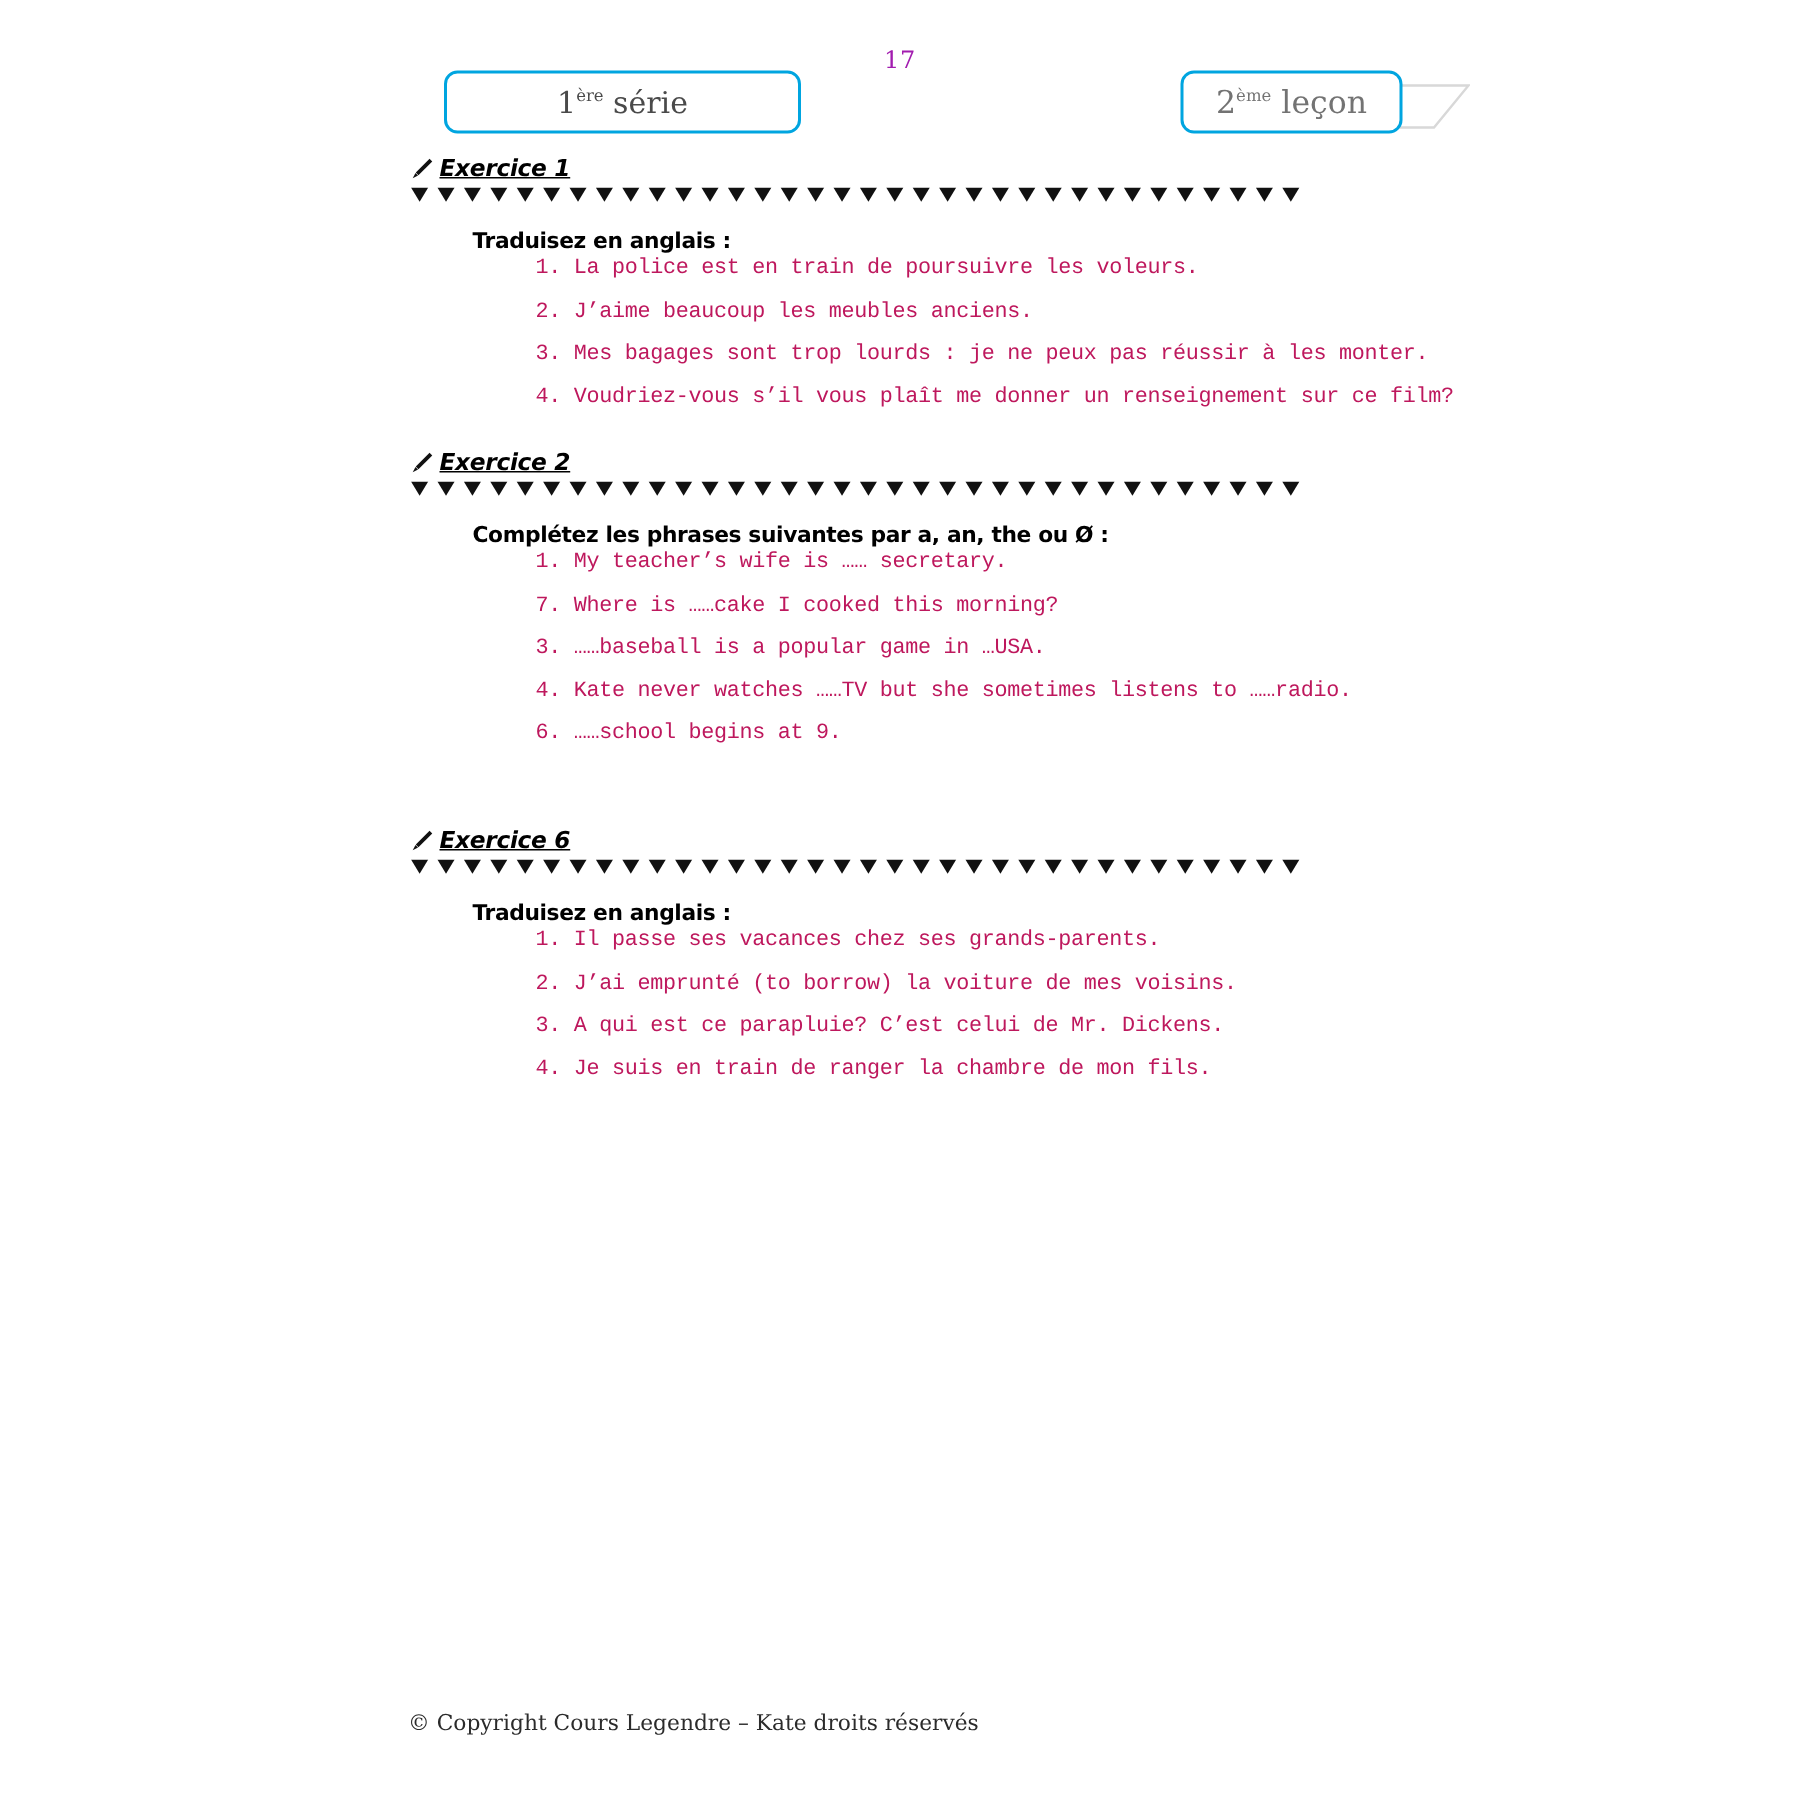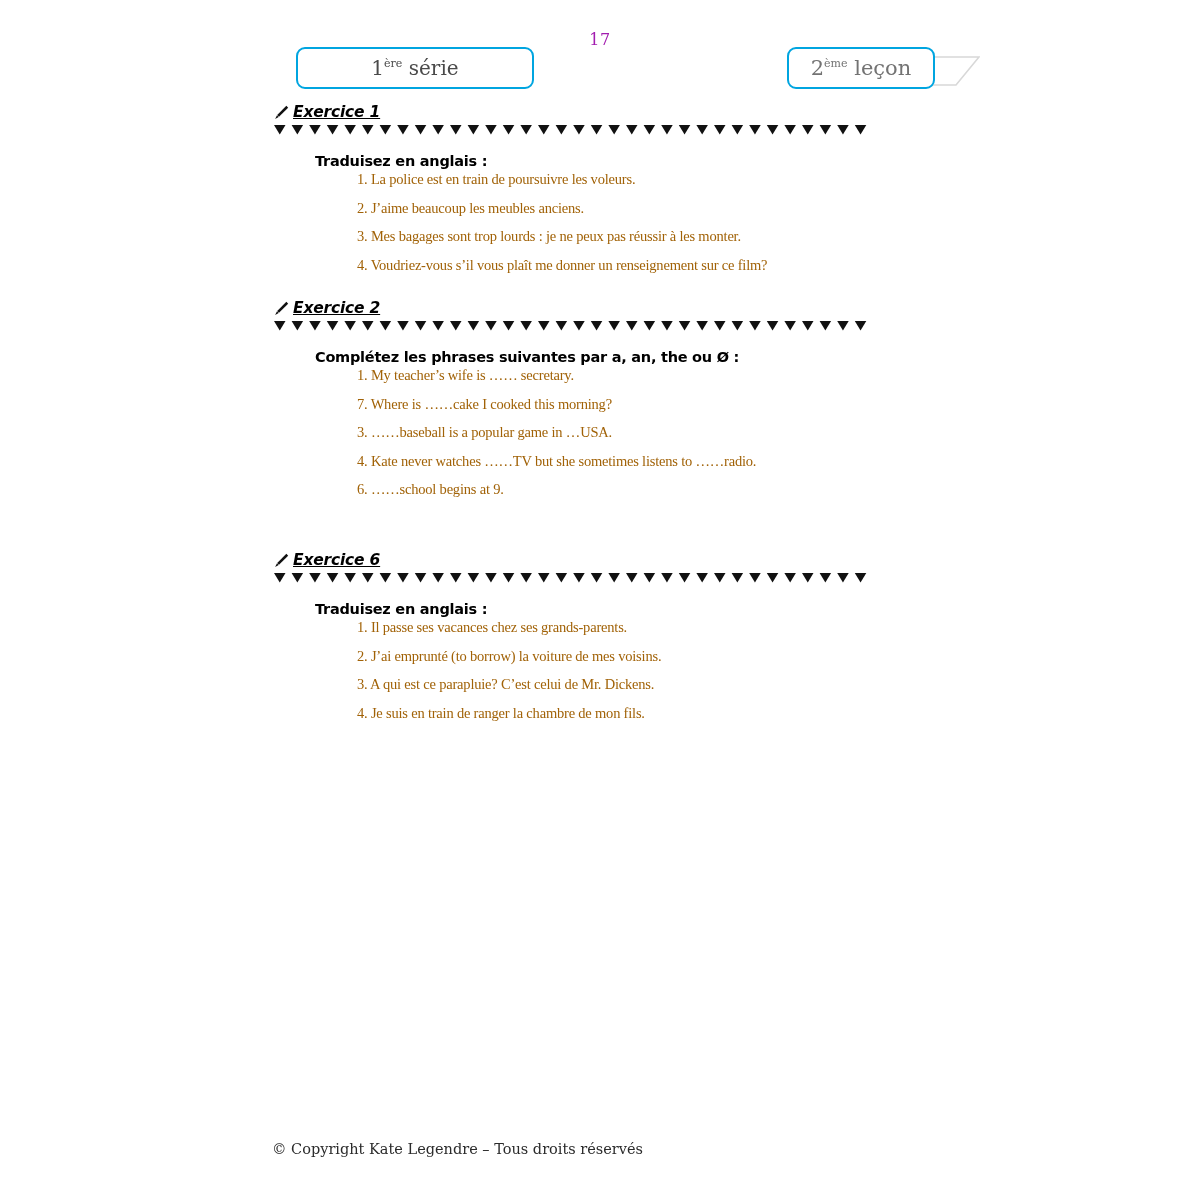--- a/index.html
+++ b/index.html
@@ -138,23 +138,23 @@
   }
 
   .items {
     margin: 0;
     padding: 0;
     list-style: none;
     margin-left: 83px;
     margin-top: 3px;
   }
   .items li {
-    font-family: Liberation Serif, serif;
+    font-family: Liberation Mono, monospace;
     font-size: 14.5px;
-    color: #a16207;
+    color: #be185d;
     letter-spacing: -0.2px;
     line-height: 1;
     margin-bottom: 14px;
     white-space: nowrap;
   }
 
   
   .footer {
     position: absolute;
     left: 272px;
@@ -343,15 +343,15 @@
     </svg>
     <div class="instruction">Traduisez en anglais :</div>
     <ul class="items">
       <li>1. Il passe ses vacances chez ses grands-parents.</li>
       <li>2. J’ai emprunté (to borrow) la voiture de mes voisins.</li>
       <li>3. A qui est ce parapluie? C’est celui de Mr. Dickens.</li>
       <li>4. Je suis en train de ranger la chambre de mon fils.</li>
     </ul>
   </section>
 
-  <div class="footer">© Copyright Kate Legendre – Tous droits réservés</div>
+  <div class="footer">© Copyright Cours Legendre – Kate droits réservés</div>
 
 </div>
 
 </body></html>

